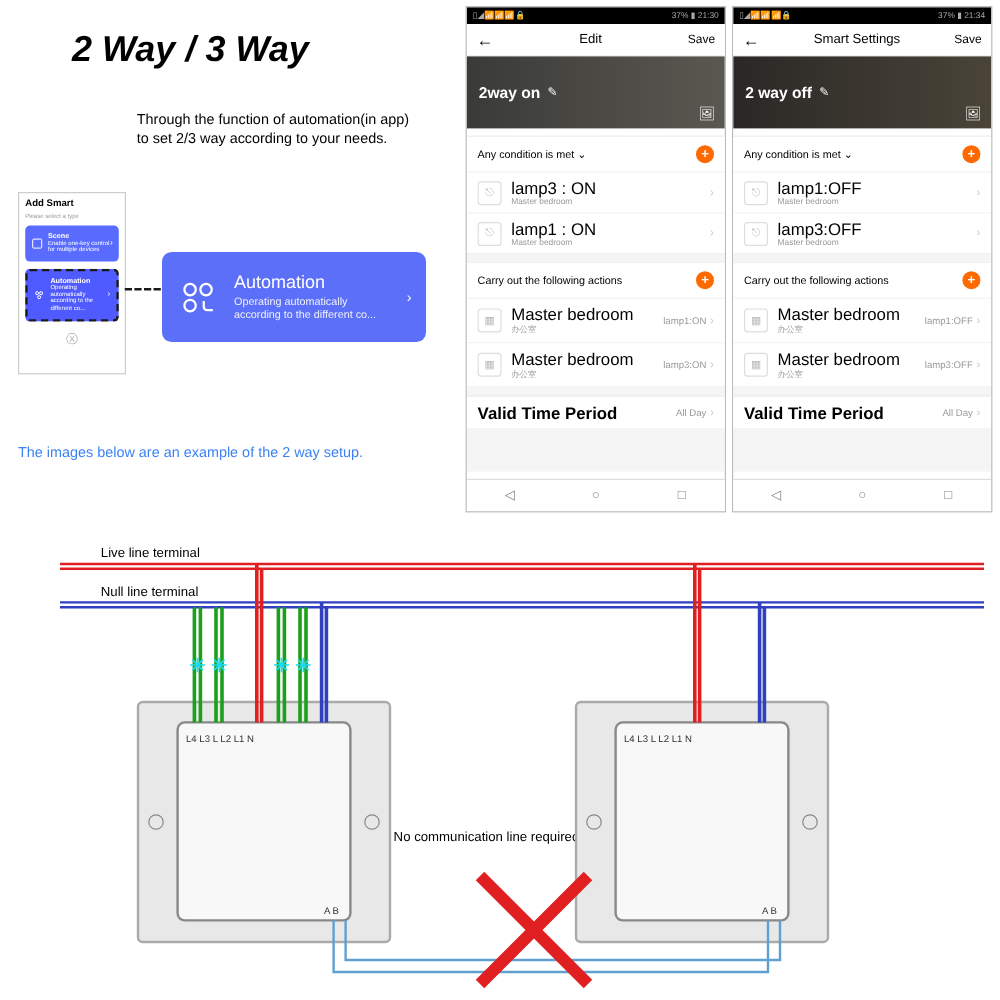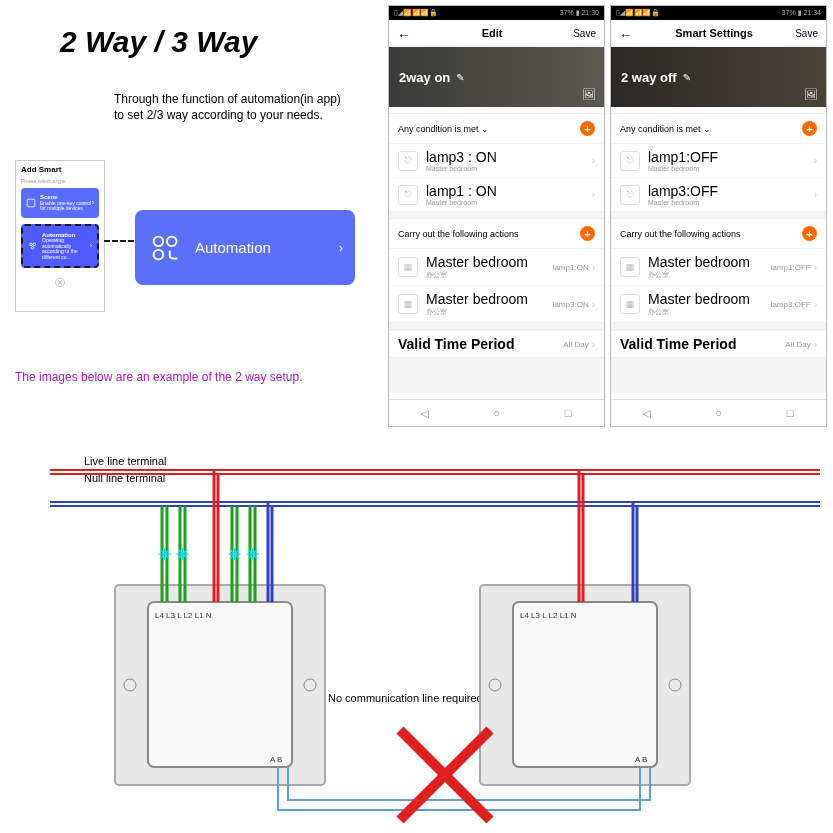--- a/index.html
+++ b/index.html
@@ -1,18 +1,18 @@
 <!DOCTYPE html>
 <html><head>
 <meta charset="utf-8">
 <style>
 body{margin:0;font-family:Arial,sans-serif;background:#fff;width:833px;height:833px;position:relative;overflow:hidden}
 .title{position:absolute;left:60px;top:25px;font-size:30px;font-weight:900;font-style:italic;color:#000}
 .desc1{position:absolute;left:114px;top:92px;font-size:12px;color:#000;line-height:1.3}
-.desc2{position:absolute;left:15px;top:370px;font-size:12px;color:#a21caf}
+.desc2{position:absolute;left:15px;top:370px;font-size:12px;color:#3b82f6}
 .mini-phone{position:absolute;left:15px;top:160px;width:88px;height:150px;border:1px solid #ccc;background:#fff;font-size:7px}
 .mini-phone .hdr{padding:4px 5px;font-weight:bold;font-size:8px}
 .mini-phone .sub{padding:0 5px;color:#999;font-size:5px}
 .mini-card{margin:4px 5px;padding:6px 5px;border-radius:4px;color:#fff;display:flex;align-items:center}
 .mini-card.scene{background:#5a6cff}
 .mini-card.auto{background:#4f5bff;border:2px dashed #1a1a1a;margin-top:6px}
 .mini-ico{width:10px;height:10px;margin-right:4px;flex:none}
 .mini-txt{flex:1;font-size:5px;line-height:1.1}
 .mini-txt b{font-size:6px;display:block}
 .mini-close{text-align:center;margin-top:8px;color:#aaa;font-size:10px}
@@ -22,21 +22,21 @@
 .auto-card .txt{flex:1}
 .auto-card .t1{font-size:15px;font-weight:400}
 .auto-card .t2{font-size:9px;line-height:1.2;margin-top:2px;opacity:.9}
 .auto-card .chev{font-size:12px}
 .phone{position:absolute;top:5px;width:215px;height:420px;background:#fff;border:1px solid #bbb;overflow:hidden;font-size:9px}
 .phone.p1{left:388px}
 .phone.p2{left:610px}
 .statusbar{height:14px;background:#000;color:#aaa;font-size:7px;display:flex;justify-content:space-between;align-items:center;padding:0 5px}
 .navhdr{height:26px;display:flex;align-items:center;justify-content:space-between;padding:0 8px;background:#fff;border-bottom:1px solid #eee}
 .navhdr .back{font-size:14px;color:#000}
-.navhdr .ttl{font-size:11px;font-weight:700}
+.navhdr .ttl{font-size:11px;font-weight:400}
 .navhdr .save{font-size:10px;color:#000}
 .hero{height:60px;background:#4a4a48;color:#fff;display:flex;align-items:center;padding:0 10px;position:relative;background:linear-gradient(90deg,#3a3a38,#5a5850)}
 .hero .nm{font-size:13px;font-weight:700}
 .hero .pen{margin-left:6px;font-size:10px}
 .hero .img-ico{position:absolute;right:8px;bottom:6px;font-size:11px}
 .section{background:#fff;margin-top:6px;border-top:1px solid #eee;border-bottom:1px solid #eee}
 .sec-hdr{display:flex;justify-content:space-between;align-items:center;padding:7px 9px}
 .sec-hdr .lbl{font-size:9px;font-weight:400}
 .add-btn{width:15px;height:15px;border-radius:50%;background:#ff6a00;color:#fff;display:flex;align-items:center;justify-content:center;font-size:11px;font-weight:bold}
 .row{display:flex;align-items:center;padding:5px 9px;border-top:1px solid #f3f3f3}
@@ -87,20 +87,22 @@
 
 <div class="auto-card">
   <svg class="ico" viewBox="0 0 40 40">
       <circle cx="12" cy="13" r="5" fill="none" stroke="#fff" stroke-width="2"></circle>
       <circle cx="26" cy="13" r="5" fill="none" stroke="#fff" stroke-width="2"></circle>
       <circle cx="12" cy="27" r="5" fill="none" stroke="#fff" stroke-width="2"></circle>
       <path d="M24 23 l0 5 a3 3 0 0 0 3 3 l5 0" fill="none" stroke="#fff" stroke-width="2"></path>
     </svg>
   <div class="txt">
     <div class="t1">Automation</div>
+    <div class="t2" style="white-space:pre-line">Operating automatically
+according to the different co...</div>
   </div>
   <div class="chev">›</div>
 </div>
 
 <div class="desc2">The images below are an example of the 2 way setup.</div>
 
 <div class="phone p1">
   <div class="statusbar">
       <span>▯◢📶📶📶🔒</span>
       <span>37% ▮ 21:30</span>
@@ -253,21 +255,21 @@
   </div>
   <div class="navbtns">
       <div>◁</div>
       <div>○</div>
       <div>□</div>
     </div>
 </div>
 
 <div class="diagram">
   <div class="wire-label" style="left:84px;top:15px">Live line terminal</div>
-  <div class="wire-label" style="left:84px;top:32px">Null line terminal</div>
+  <div class="wire-label" style="left:84px;top:48px">Null line terminal</div>
   <div class="no-comm" style="top:252px">No communication line required</div>
 
   <svg class="wiring" width="833" height="393">
 
     <line x1="50" y1="30" x2="820" y2="30" stroke="#e02020" stroke-width="2"></line>
     <line x1="50" y1="34" x2="820" y2="34" stroke="#e02020" stroke-width="2"></line>
 
     <line x1="50" y1="62" x2="820" y2="62" stroke="#3040c0" stroke-width="2"></line>
     <line x1="50" y1="66" x2="820" y2="66" stroke="#3040c0" stroke-width="2"></line>
 

